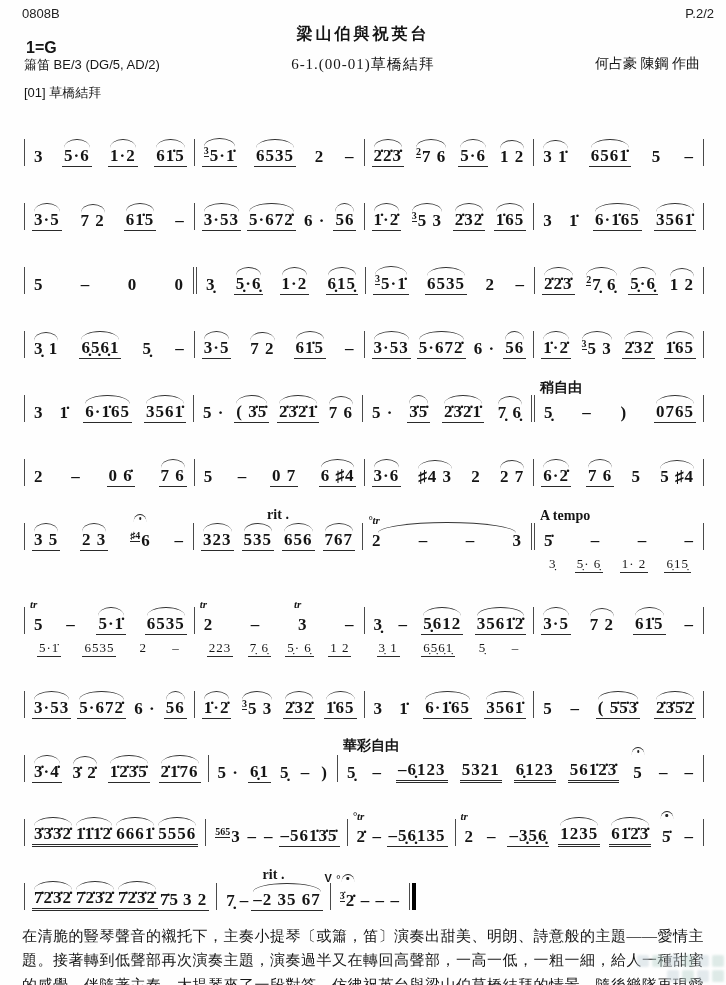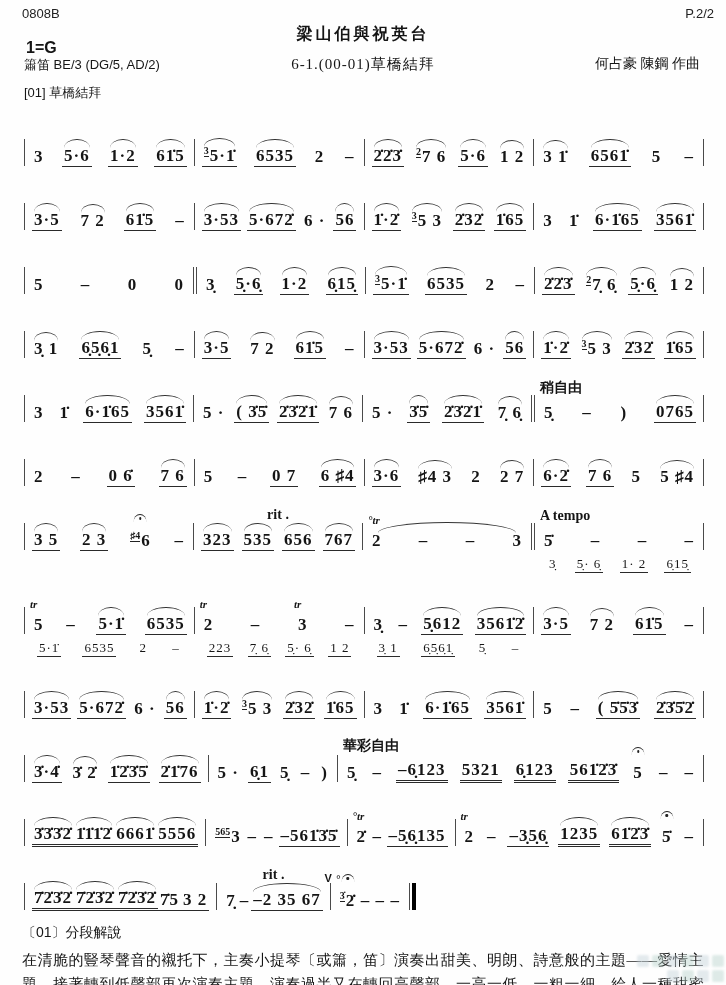--- a/index.html
+++ b/index.html
@@ -680,21 +680,20 @@
           </div>
         </div>
         <div class="barline">
           <i class="bl"></i>
           <i class="bl thick"></i>
         </div>
       </div>
     </div>
 
   <div class="notes">
-    <div class="notes-heading">〔01〕分段解說</div>
     <p class="notes-body">在清脆的豎琴聲音的襯托下，主奏小提琴〔或簫，笛〕演奏出甜美、明朗、詩意般的主題——愛情主題。接著轉到低聲部再次演奏主題，演奏過半又在轉回高聲部，一高一低，一粗一細，給人一種甜蜜的感覺。伴隨著主奏，大提琴來了一段對答，仿彿祝英台與梁山伯草橋結拜的情景。隨後樂隊再現愛情主題，主奏則在前側和/2</p>
   </div>
 
   <div class="watermark">
     <i></i>
       <i></i>
       <i></i>
       <i></i>
       <i></i>
       <i></i>

